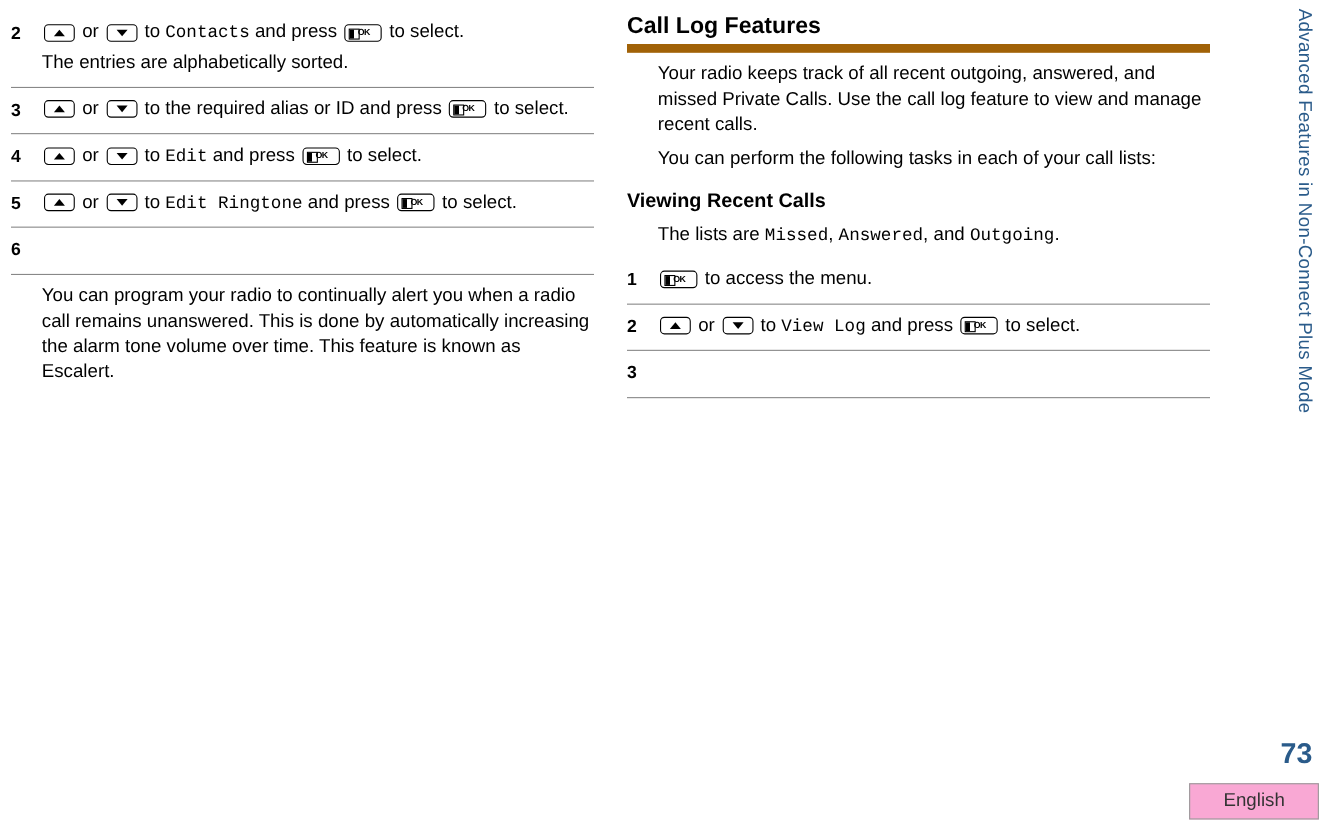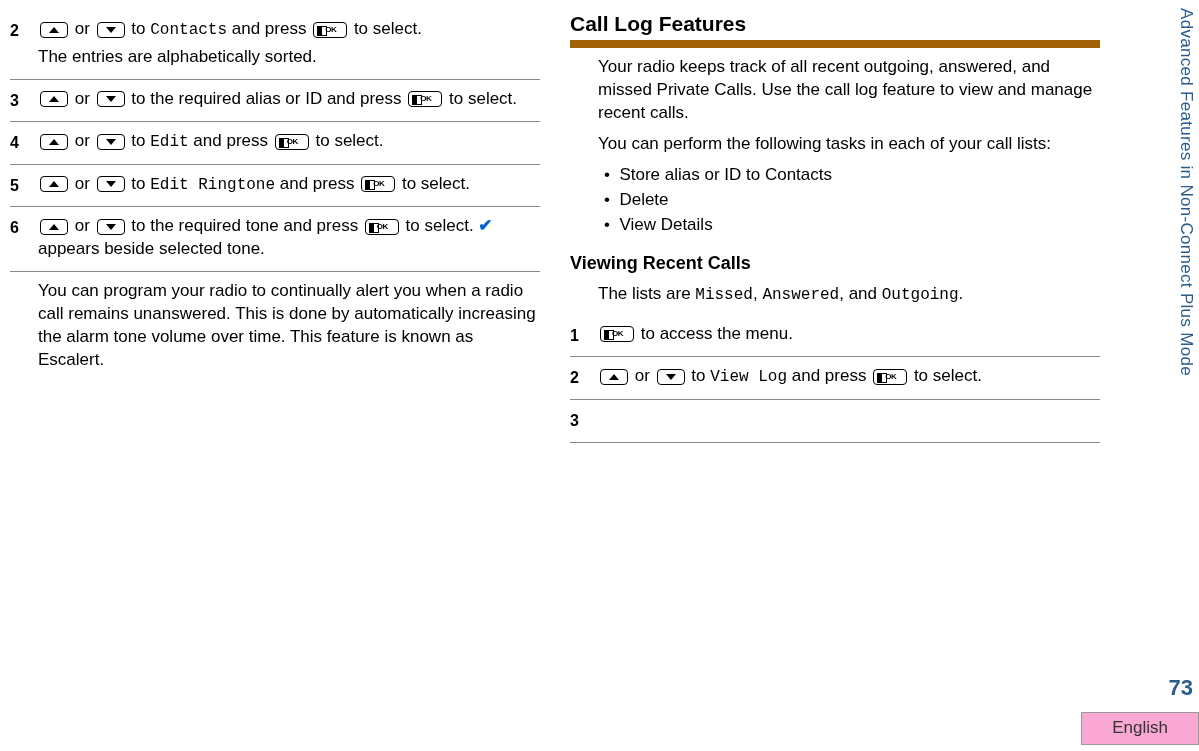--- a/index.html
+++ b/index.html
@@ -94,21 +94,21 @@
     writing-mode: vertical-rl;
     font-size: 17px;
     color: #2a5b8a;
     letter-spacing: 0.3px;
     height: 480px;
   }
   .page-num {
     position: absolute;
     right: 6px;
     bottom: 48px;
-    font-size: 22px;
+    font-size: 26px;
     font-weight: bold;
     color: #2a5b8a;
   }
   .lang-tab {
     position: absolute;
     right: 0;
     bottom: 6px;
     background: #f9a8d4;
     color: #333;
     padding: 4px 30px;
@@ -173,45 +173,30 @@
         <span> to </span>
         <span class="mono">Edit Ringtone</span>
         <span> and press </span>
         <span class="icon-box icon-ok"><span class="oktxt">OK</span></span>
         <span> to select.</span>
       </div>
     </div>
 
     <div class="step">
       <div class="step-num">6</div>
-      <div class="step-body">
-        <span class="icon-box icon-arrow arrow-up"></span>
-        <span> or </span>
-        <span class="icon-box icon-arrow arrow-down"></span>
-        <span> to the required tone and press </span>
-        <span class="icon-box icon-ok"><span class="oktxt">OK</span></span>
-        <span> to select. </span>
-        <span class="check">✔</span>
-        <span> appears beside selected tone.</span>
-      </div>
     </div>
 
     <div class="indent para">You can program your radio to continually alert you when a radio call remains unanswered. This is done by automatically increasing the alarm tone volume over time. This feature is known as Escalert.</div>
   </div>
 
   <div class="col">
     <div class="h-main">Call Log Features</div>
     <div class="indent">
       <div class="para">Your radio keeps track of all recent outgoing, answered, and missed Private Calls. Use the call log feature to view and manage recent calls.</div>
       <div class="para">You can perform the following tasks in each of your call lists:</div>
-      <div class="bullets">
-        <div class="b">•&nbsp;&nbsp;<span>Store alias or ID to Contacts</span></div>
-        <div class="b">•&nbsp;&nbsp;<span>Delete</span></div>
-        <div class="b">•&nbsp;&nbsp;<span>View Details</span></div>
-      </div>
     </div>
 
     <div class="h-sub">Viewing Recent Calls</div>
     <div class="indent para">
       <span>The lists are </span>
       <span class="mono">Missed</span>, 
       <span class="mono">Answered</span>, and 
       <span class="mono">Outgoing</span>.
     </div>
 

